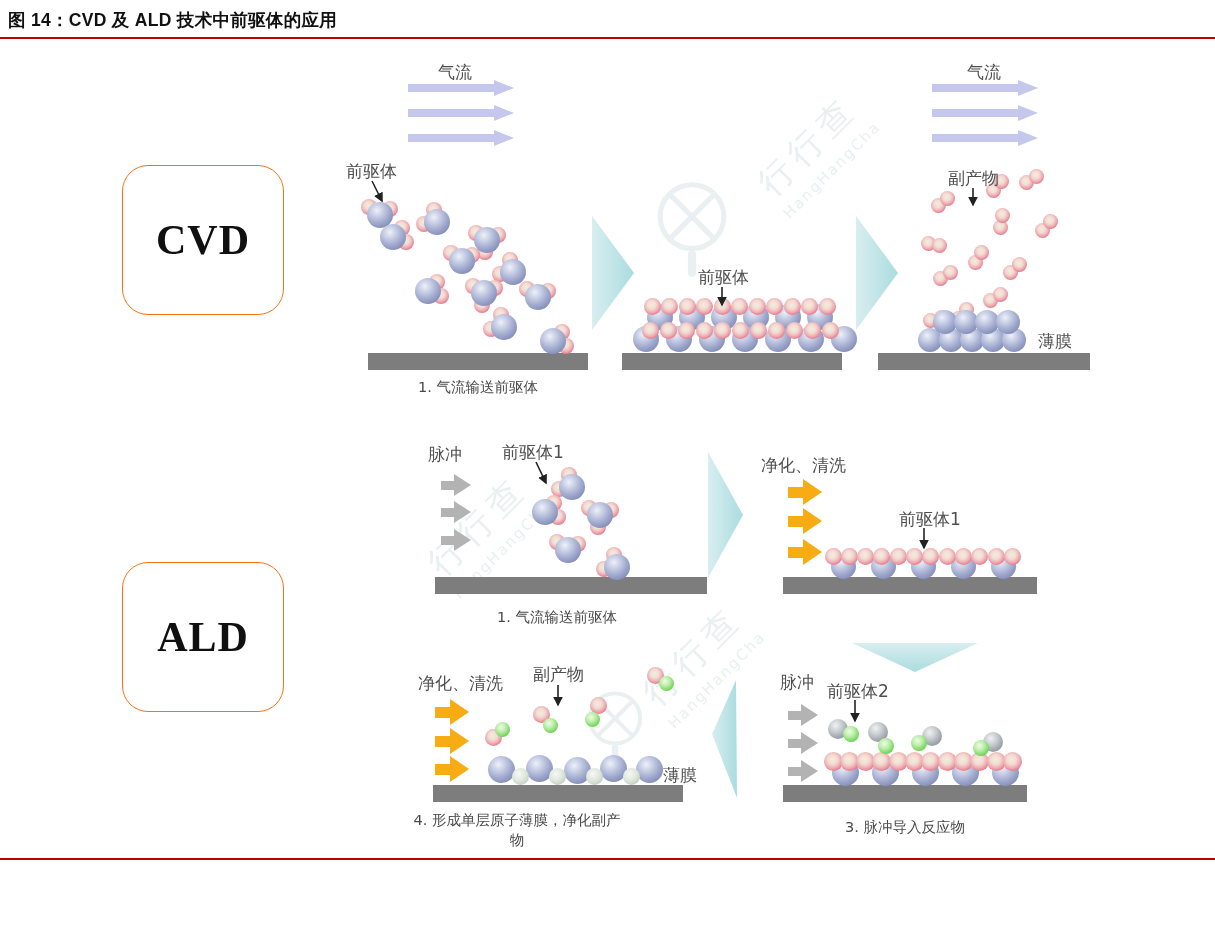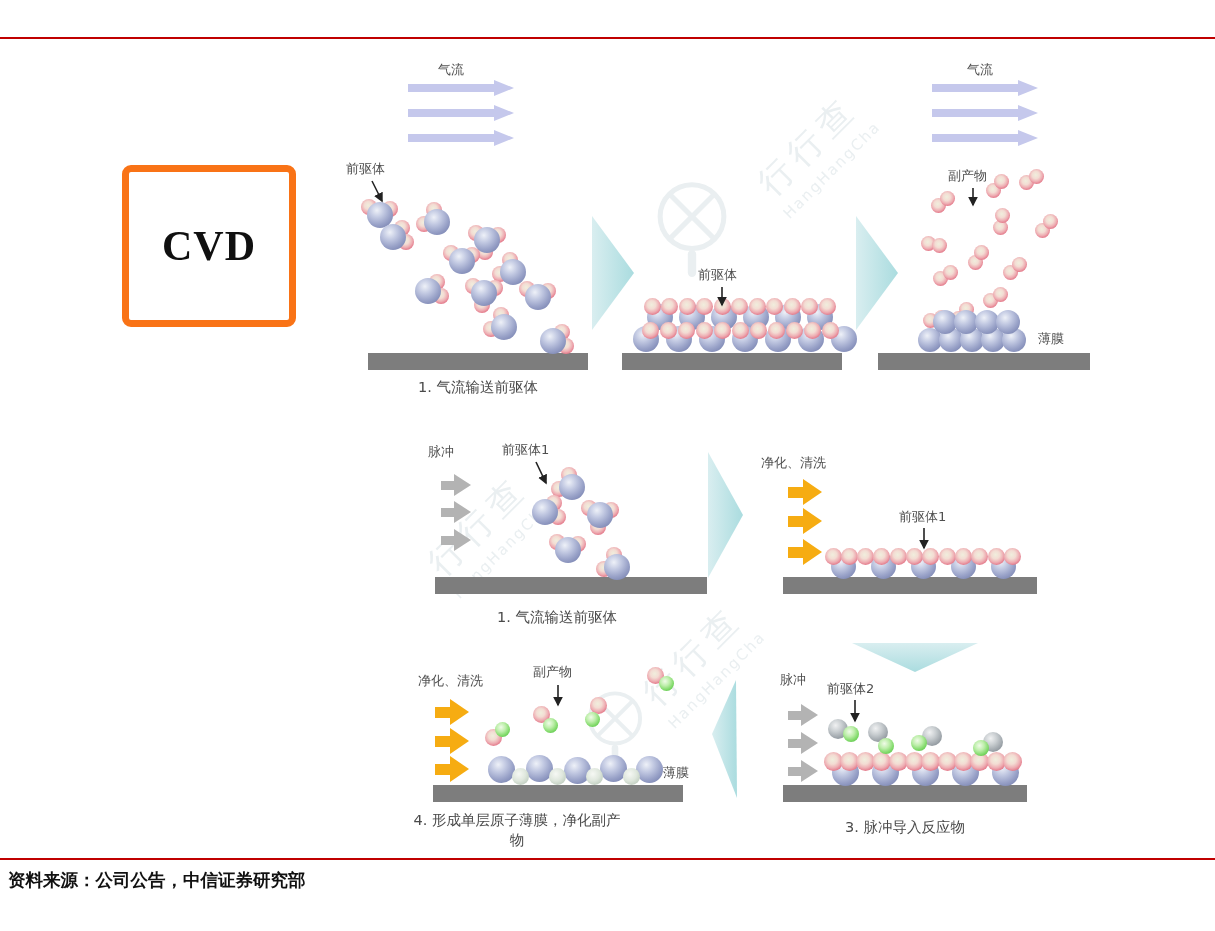--- a/index.html
+++ b/index.html
@@ -5,26 +5,26 @@
   html,body { margin:0; padding:0; background:#fff; }
   .page { position:relative; width:1215px; height:931px; background:#ffffff;
           font-family:"DejaVu Sans",sans-serif; overflow:hidden; }
 
   .title { position:absolute; left:8px; top:8px; font-size:17.5px; color:#111;
            font-family:"Liberation Sans",sans-serif; font-weight:600; letter-spacing:0.3px; z-index:5; }
   .rule  { position:absolute; left:0; width:1215px; height:2px; background:#c00000; z-index:5; }
   .src   { position:absolute; left:8px; top:868px; font-size:17.5px; color:#111;
            font-family:"Liberation Sans",sans-serif; font-weight:600; z-index:5; }
 
-  .redbox { position:absolute; width:160px; height:148px; border:7px solid #f97316; border-radius:9px;
+  .redbox { position:absolute; width:160px; height:148px; border:1px solid #f97316; border-radius:26px;
             display:flex; align-items:center; justify-content:center; background:#fff;
             font-family:"Liberation Serif",serif; font-weight:bold; font-size:42px; color:#101010;
             letter-spacing:1px; z-index:4; }
 
-  .lbl { position:absolute; font-size:13px; color:#4f4f4f; white-space:nowrap; z-index:4; }
+  .lbl { position:absolute; font-size:17px; color:#4f4f4f; white-space:nowrap; z-index:4; }
   .cap { position:absolute; font-size:14.5px; color:#4a4a4a; text-align:center; line-height:1.4; z-index:4; }
 
   .substrate { position:absolute; height:17px; background:#7d7d7d; z-index:2; }
 
   .gen { position:absolute; inset:0; z-index:2; }
   .sph { position:absolute; border-radius:50%; }
   .sph.blue  { background: radial-gradient(circle at 38% 32%, #eef1f8 0%, #c2c9e2 30%, #99a2c8 60%, #7b85b2 85%, #6f79a8 100%); }
   .sph.pink  { background: radial-gradient(circle at 45% 40%, #f0eedd 0%, #f3dcd3 30%, #eeacb2 55%, #e06a7e 80%, #d9556c 100%); }
   .sph.green { background: radial-gradient(circle at 40% 35%, #f0fbe8 0%, #bdeeaa 35%, #7fd968 65%, #49b83c 95%); }
   .sph.gray  { background: radial-gradient(circle at 38% 32%, #f0f1f2 0%, #c8cdd0 35%, #9aa1a7 70%, #7a8288 95%); }
@@ -63,26 +63,29 @@
     <circle cx="50" cy="46" r="38" fill="none" stroke="#eaeff1" stroke-width="6"></circle>
     <line x1="24" y1="20" x2="76" y2="72" stroke="#eaeff1" stroke-width="6"></line>
     <line x1="76" y1="20" x2="24" y2="72" stroke="#eaeff1" stroke-width="6"></line>
     <rect x="45" y="86" width="10" height="32" rx="5" fill="#eaeff1"></rect>
   </svg>
   <div class="wm" style="left:600px;top:630px;width:200px;">
     <span class="wm-cn">行行查</span>
     <span class="wm-en">HangHangCha</span>
   </div>
 
+  <div class="title">图 14：CVD 及 ALD 技术中前驱体的应用</div>
   <div class="rule" style="top:37px;"></div>
   <div class="rule" style="top:858px;"></div>
-  <div class="src">资料来源：公司公告，中信证券研究部</div>
 
   <div class="redbox" style="left:122px;top:165px;">
     <span>CVD</span>
+  </div>
+  <div class="redbox" style="left:122px;top:562px;">
+    <span>ALD</span>
   </div>
 
   <div class="substrate" style="left:368px;top:353px;width:220px;"></div>
   <div class="substrate" style="left:622px;top:353px;width:220px;"></div>
   <div class="substrate" style="left:878px;top:353px;width:212px;"></div>
   <div class="substrate" style="left:435px;top:577px;width:272px;"></div>
   <div class="substrate" style="left:783px;top:577px;width:254px;"></div>
   <div class="substrate" style="left:783px;top:785px;width:244px;"></div>
   <div class="substrate" style="left:433px;top:785px;width:250px;"></div>
 

